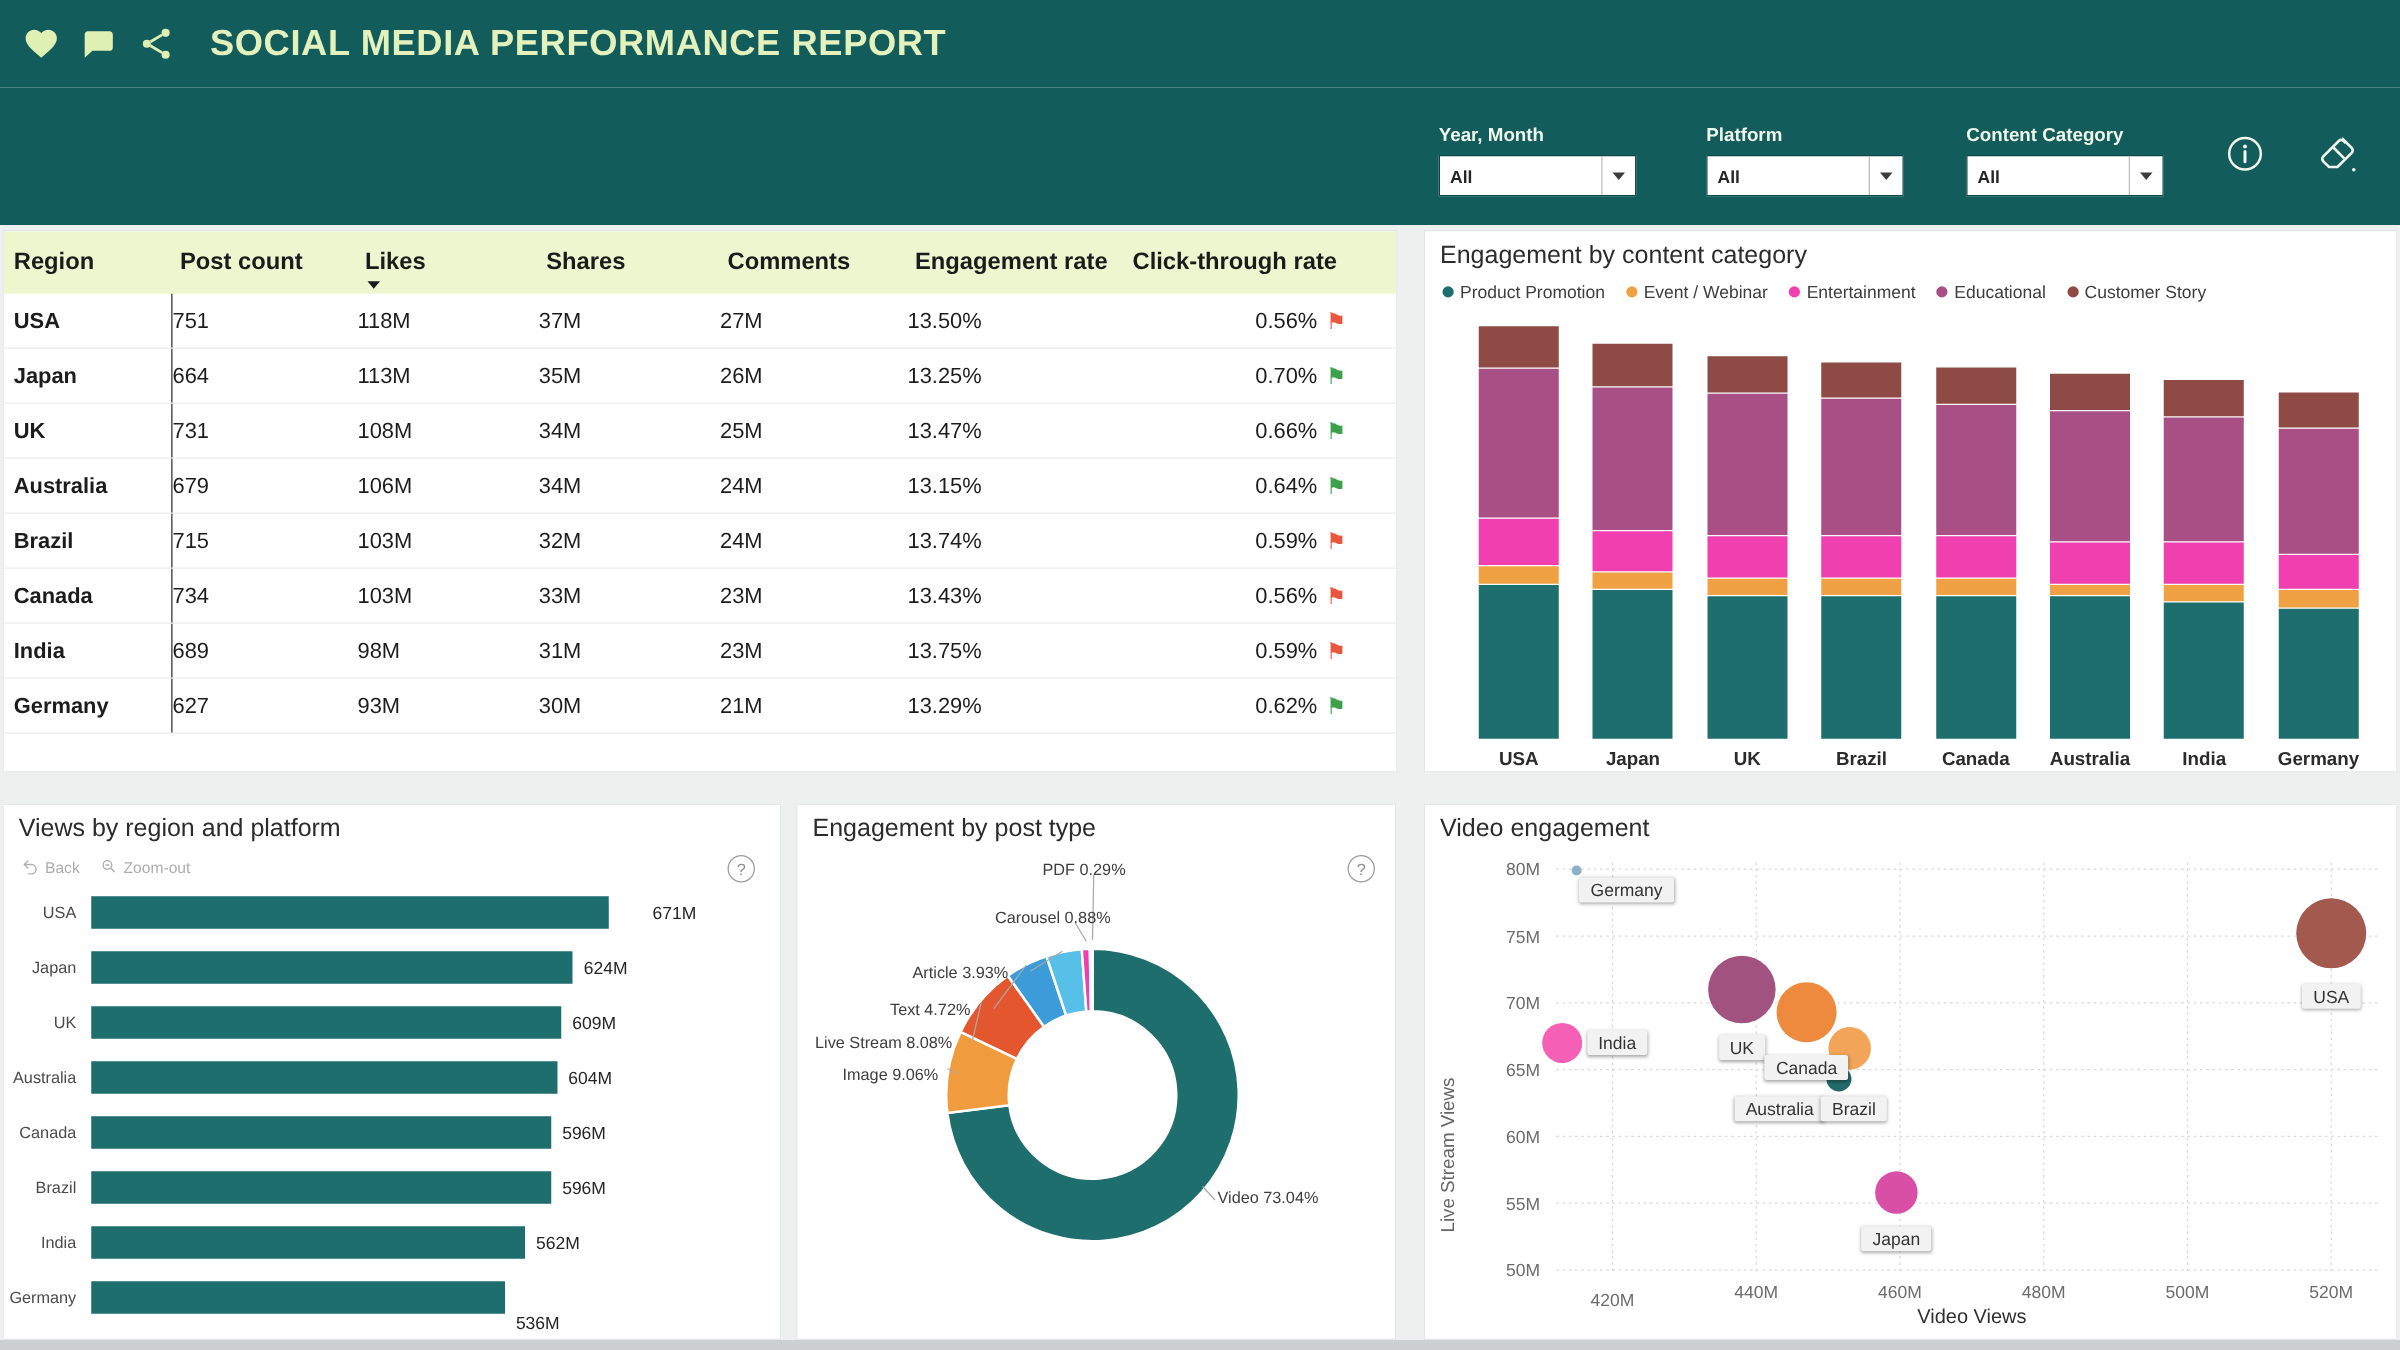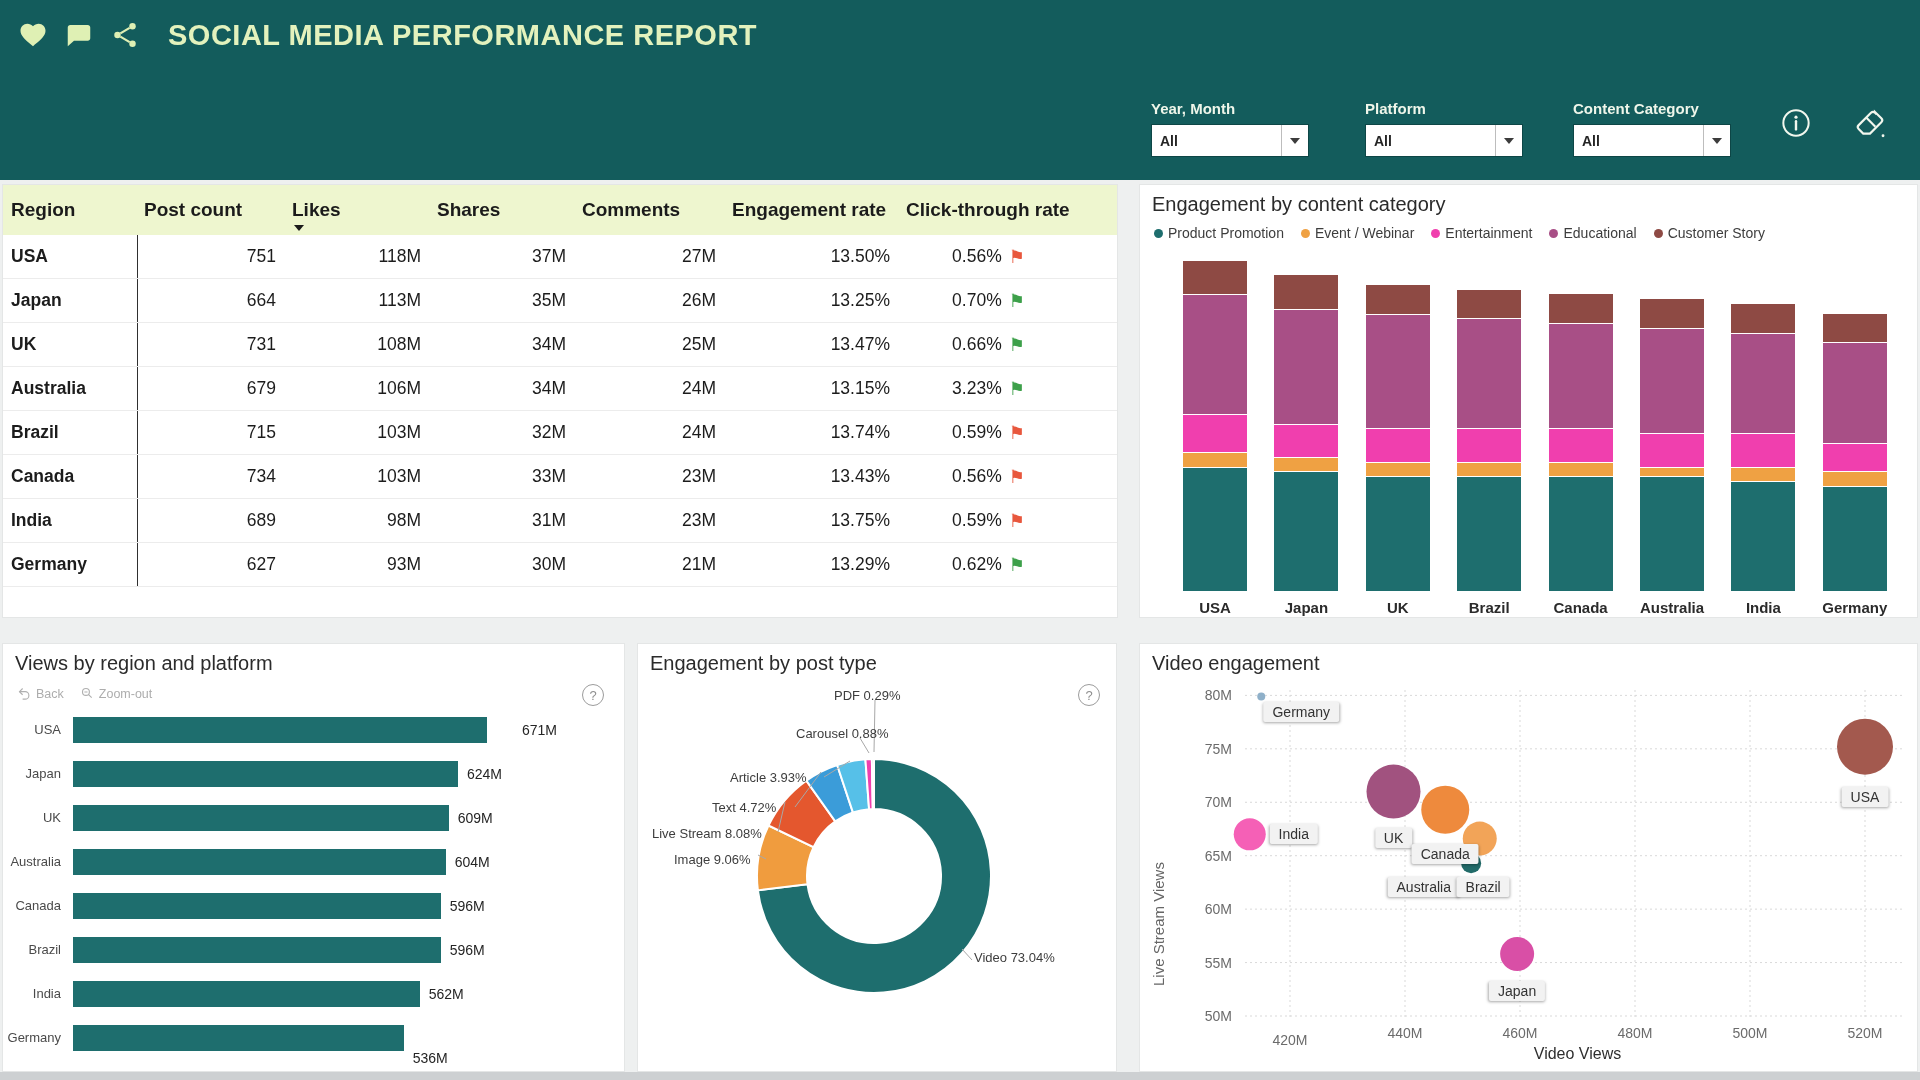--- a/index.html
+++ b/index.html
@@ -50,22 +50,22 @@
   .th { position:relative; display:flex; align-items:center; font-size:19px; font-weight:bold;
         color:#1b1b1b; padding-left:6px; cursor:pointer; }
   .th.col0 { padding-left:8px; }
   .sort-arrow { position:absolute; left:8px; bottom:4px; width:0; height:0;
                 border-left:5px solid transparent; border-right:5px solid transparent;
                 border-top:6px solid #1b1b1b; }
   .trow { display:flex; height:44px; border-bottom:1px solid #ececec; align-items:center; cursor:pointer; }
   .td { font-size:17.5px; color:#1c1c1c; }
   .td.col0 { font-weight:bold; align-self:stretch; display:flex; align-items:center;
              padding-left:8px; border-right:1px solid #2f2f2f; }
-  .td.num { text-align:right; padding-right:10px; }
-  .td.col6 { display:flex; justify-content:center; align-items:center; gap:7px; padding-right:16px; }
+  .td.num { text-align:left; padding-right:10px; }
+  .td.col6 { display:flex; justify-content:flex-end; align-items:center; gap:7px; padding-right:16px; }
   .col0{width:135px}.col1{width:148px}.col2{width:145px}.col3{width:145px}
   .col4{width:150px}.col5{width:174px}.col6{width:193px}
   .flag { font-size:18px; line-height:1; }
 
   
   .legend { position:absolute; left:14px; top:40px; display:flex; gap:17px; align-items:center; }
   .legend-item { display:flex; align-items:center; gap:5px; font-size:14px; color:#3d3d3d; cursor:pointer; }
   .legend-dot { width:9px; height:9px; border-radius:50%; }
   #stacked-plot { position:absolute; left:0; top:66px; right:0; bottom:0; }
   .seg { position:absolute; cursor:pointer; }
@@ -223,21 +223,21 @@
         </div>
       </div>
       <div class="trow">
         <div class="td col0">Australia</div>
         <div class="td col1 num">679</div>
         <div class="td col2 num">106M</div>
         <div class="td col3 num">34M</div>
         <div class="td col4 num">24M</div>
         <div class="td col5 num">13.15%</div>
         <div class="td col6">
-          <span>3.23%</span>
+          <span>0.64%</span>
           <span class="flag" style="color: rgb(61, 160, 74);">⚑</span>
         </div>
       </div>
       <div class="trow">
         <div class="td col0">Brazil</div>
         <div class="td col1 num">715</div>
         <div class="td col2 num">103M</div>
         <div class="td col3 num">32M</div>
         <div class="td col4 num">24M</div>
         <div class="td col5 num">13.74%</div>

